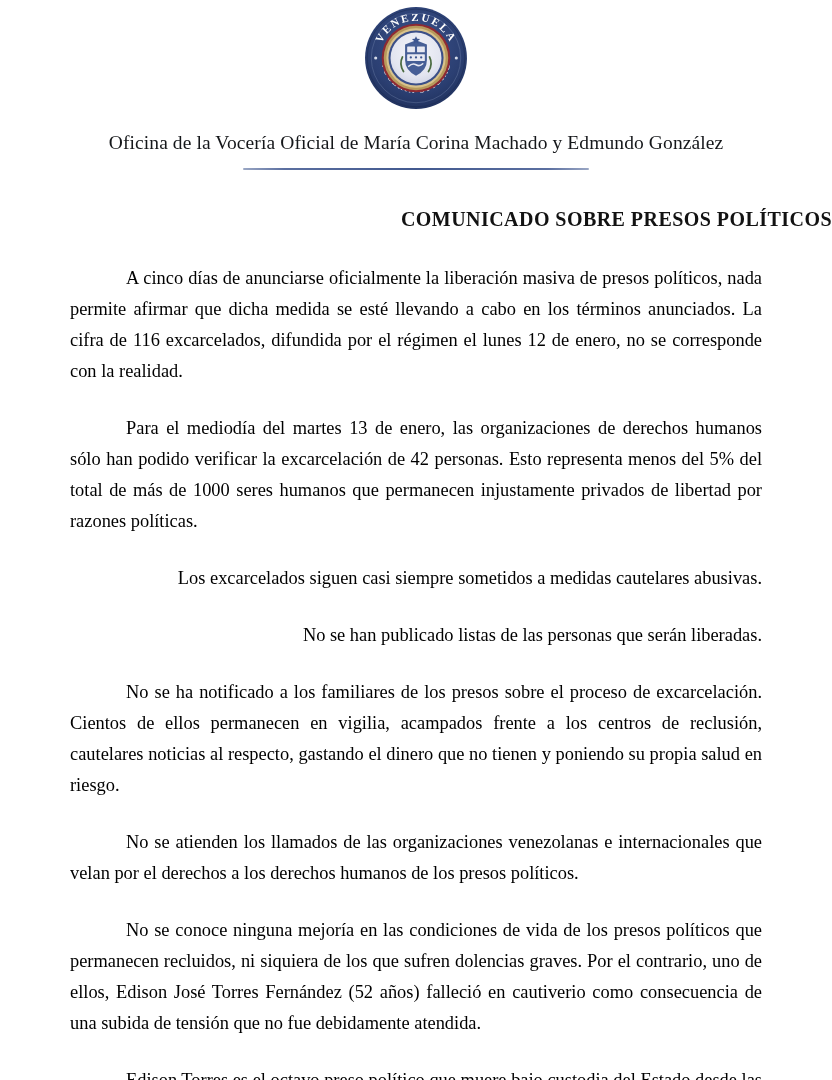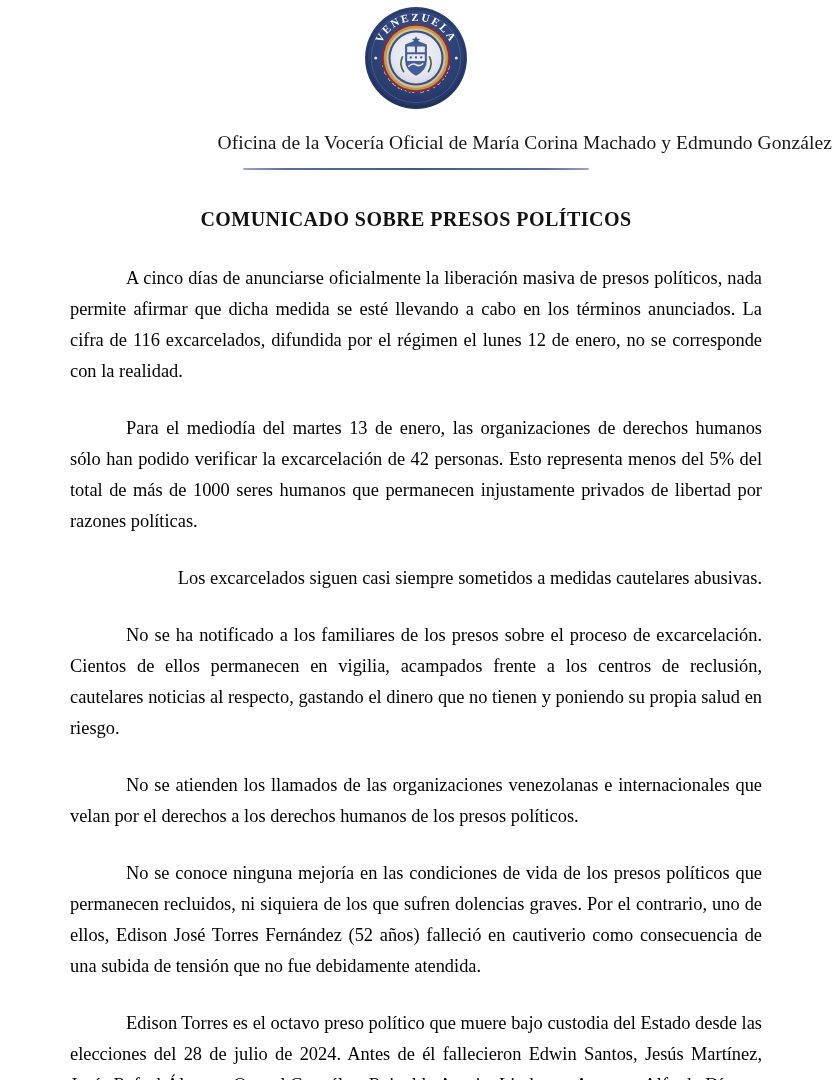--- a/index.html
+++ b/index.html
@@ -41,34 +41,33 @@
     height: 104px;
     display: block;
   }
 
   .org-line {
     margin-top: 18px;
     font-size: 19.5px;
     letter-spacing: 0.1px;
     color: #15171a;
     font-family: "Liberation Serif", "DejaVu Serif", serif;
-    text-align: right;
   }
   .rule {
     width: 346px;
     height: 2px;
     margin: 14px auto 0 auto;
     background: linear-gradient(to right, #9aa7c4 0%, #5b6fa0 12%, #42598f 50%, #5b6fa0 88%, #9aa7c4 100%);
     border-radius: 1px;
   }
 
   
   .doc-title {
     margin: 38px 0 0 0;
-    text-align: center;
+    text-align: right;
     font-size: 20px;
     font-weight: bold;
     letter-spacing: 0.45px;
     color: #121212;
   }
 
   
   .body-copy {
     margin: 0 auto;
     padding: 0;
@@ -163,20 +162,21 @@
 
     <div class="rule"></div>
   </div>
 
   <h1 class="doc-title">COMUNICADO SOBRE PRESOS POLÍTICOS</h1>
 
   <div class="body-copy">
     <p class="first">A cinco días de anunciarse oficialmente la liberación masiva de presos políticos, nada permite afirmar que dicha medida se esté llevando a cabo en los términos anunciados. La cifra de 116 excarcelados, difundida por el régimen el lunes 12 de enero, no se corresponde con la realidad.</p>
     <p>Para el mediodía del martes 13 de enero, las organizaciones de derechos humanos sólo han podido verificar la excarcelación de 42 personas. Esto representa menos del 5% del total de más de 1000 seres humanos que permanecen injustamente privados de libertad por razones políticas.</p>
     <p class="short">Los excarcelados siguen casi siempre sometidos a medidas cautelares abusivas.</p>
+    <p class="short">No se han publicado listas de las personas que serán liberadas.</p>
     <p>No se ha notificado a los familiares de los presos sobre el proceso de excarcelación. Cientos de ellos permanecen en vigilia, acampados frente a los centros de reclusión, cautelares noticias al respecto, gastando el dinero que no tienen y poniendo su propia salud en riesgo.</p>
     <p>No se atienden los llamados de las organizaciones venezolanas e internacionales que velan por el derechos a los derechos humanos de los presos políticos.</p>
     <p>No se conoce ninguna mejoría en las condiciones de vida de los presos políticos que permanecen recluidos, ni siquiera de los que sufren dolencias graves. Por el contrario, uno de ellos, Edison José Torres Fernández (52 años) falleció en cautiverio como consecuencia de una subida de tensión que no fue debidamente atendida.</p>
     <p>Edison Torres es el octavo preso político que muere bajo custodia del Estado desde las elecciones del 28 de julio de 2024. Antes de él fallecieron Edwin Santos, Jesús Martínez, Jesús Rafael Álvarez, Osgual González, Reinaldo Araujo, Lindomar Amaro y Alfredo Díaz.</p>
 
   </div>
 
 </div>
 
 </body></html>

